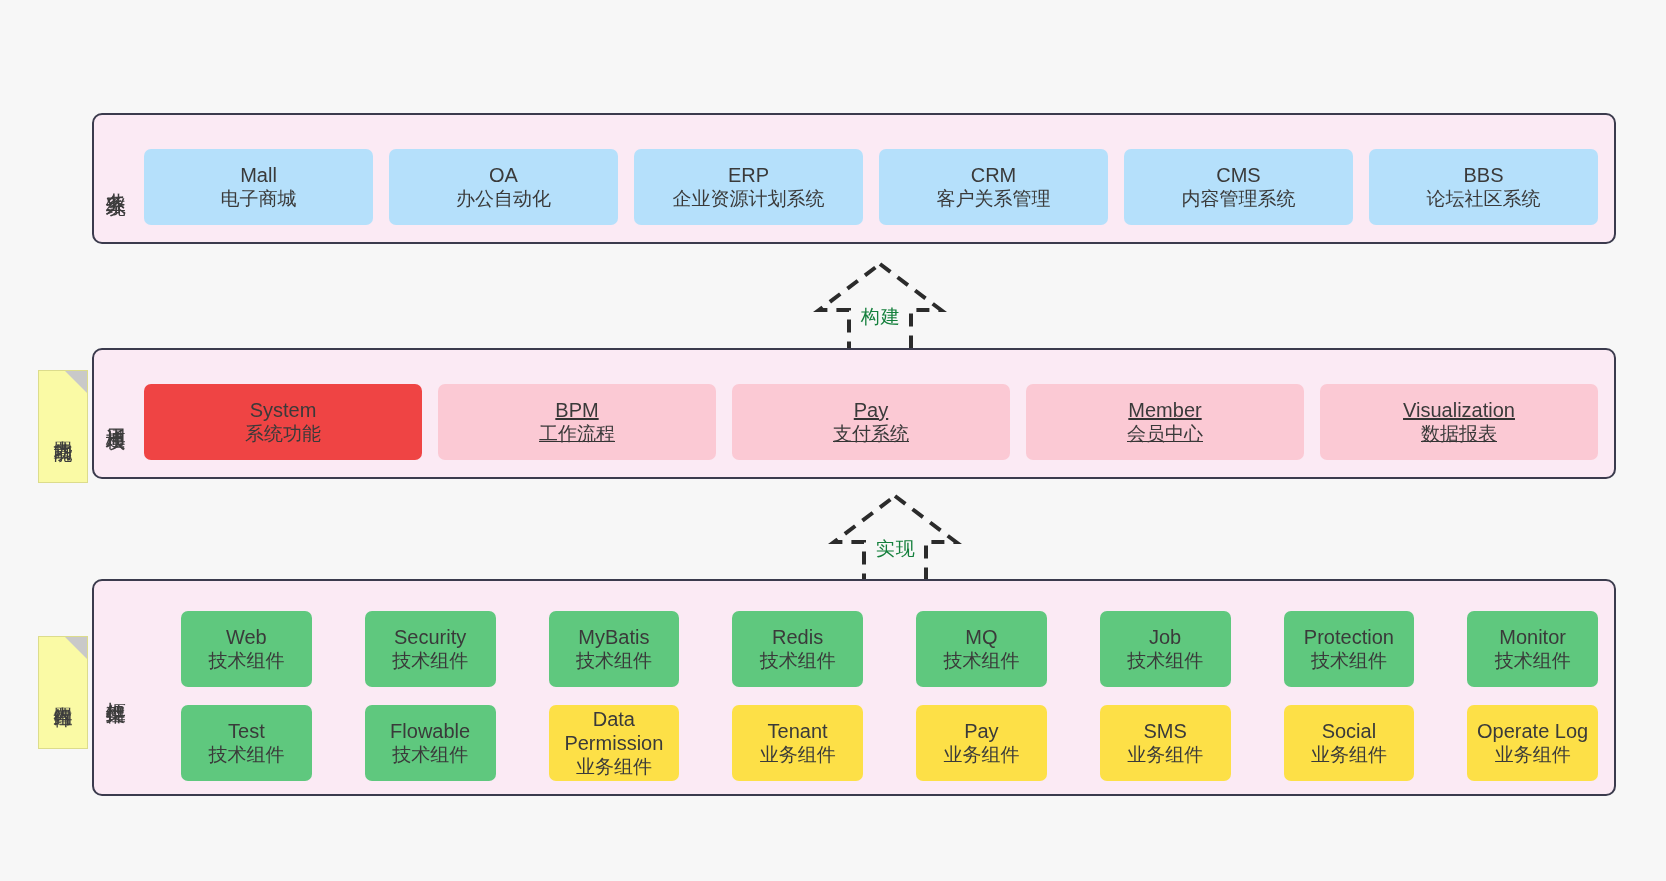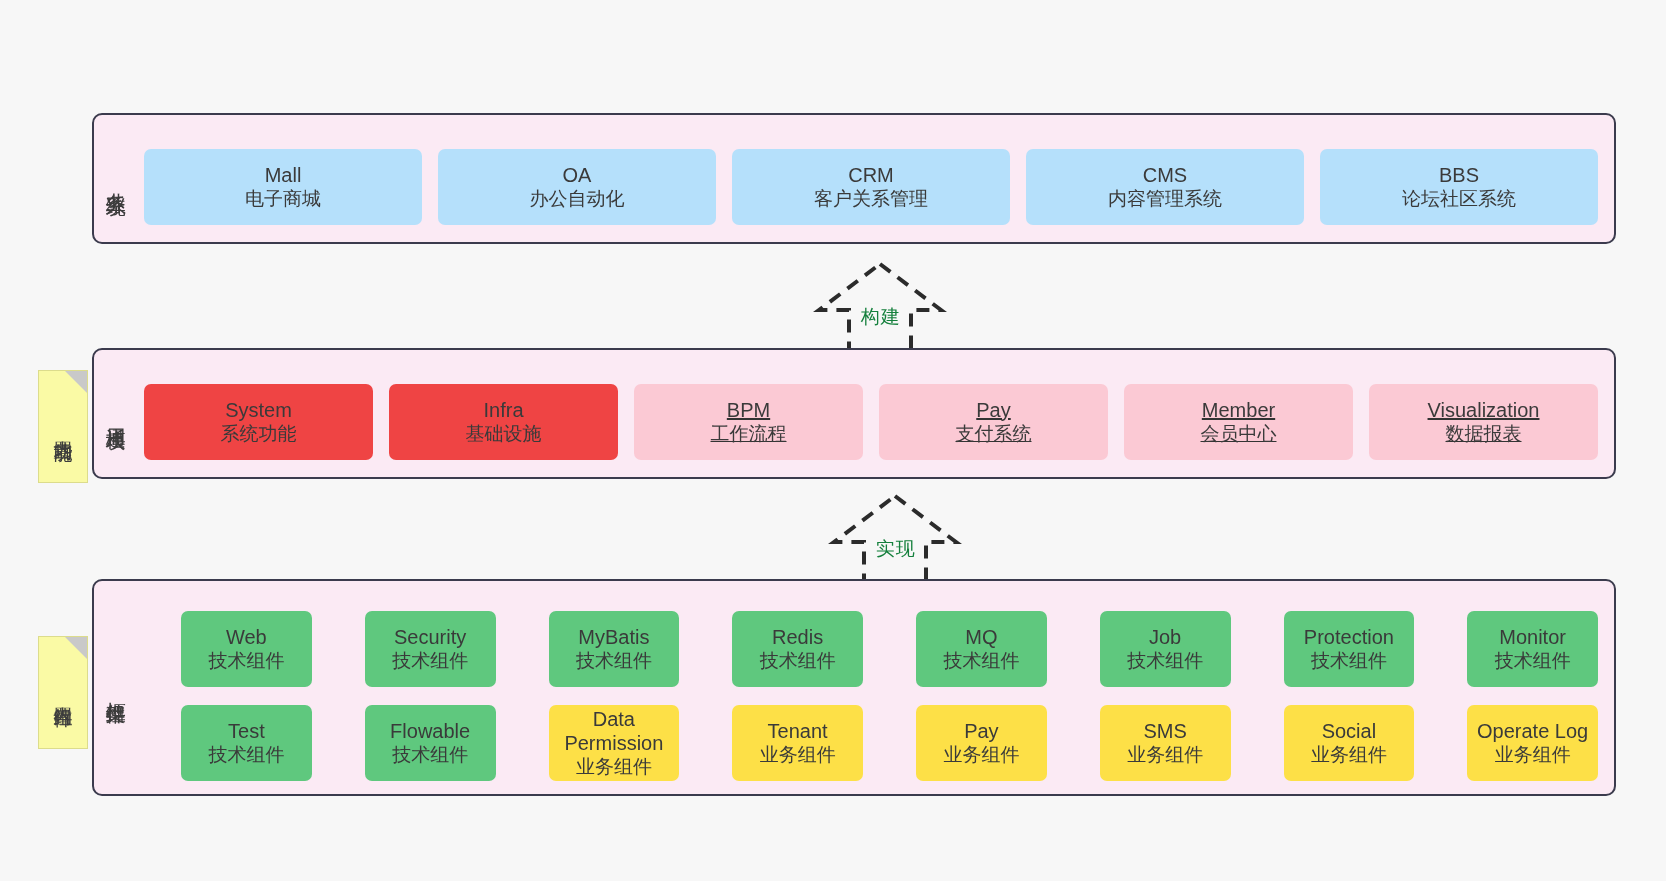--- a/index.html
+++ b/index.html
@@ -152,20 +152,24 @@
       <div class="layer-row">
         <div class="node blue">
           <span class="n-title">Mall</span>
           <span class="n-sub">电子商城</span>
         </div>
         <div class="node blue">
           <span class="n-title">OA</span>
           <span class="n-sub">办公自动化</span>
         </div>
         <div class="node blue">
+          <span class="n-title">ERP</span>
+          <span class="n-sub">企业资源计划系统</span>
+        </div>
+        <div class="node blue">
           <span class="n-title">CRM</span>
           <span class="n-sub">客户关系管理</span>
         </div>
         <div class="node blue">
           <span class="n-title">CMS</span>
           <span class="n-sub">内容管理系统</span>
         </div>
         <div class="node blue">
           <span class="n-title">BBS</span>
           <span class="n-sub">论坛社区系统</span>
@@ -186,24 +190,20 @@
   </div>
 
   <div class="layer band-modules" style="left:92px; top:348px; width:1524px; height:131px;">
     <div class="layer-title">通用模块</div>
     <div class="layer-body">
       <div class="layer-row">
         <div class="node red">
           <span class="n-title">System</span>
           <span class="n-sub">系统功能</span>
         </div>
-        <div class="node red">
-          <span class="n-title">Infra</span>
-          <span class="n-sub">基础设施</span>
-        </div>
         <div class="node pink">
           <span class="n-title">BPM</span>
           <span class="n-sub">工作流程</span>
         </div>
         <div class="node pink">
           <span class="n-title">Pay</span>
           <span class="n-sub">支付系统</span>
         </div>
         <div class="node pink">
           <span class="n-title">Member</span>

